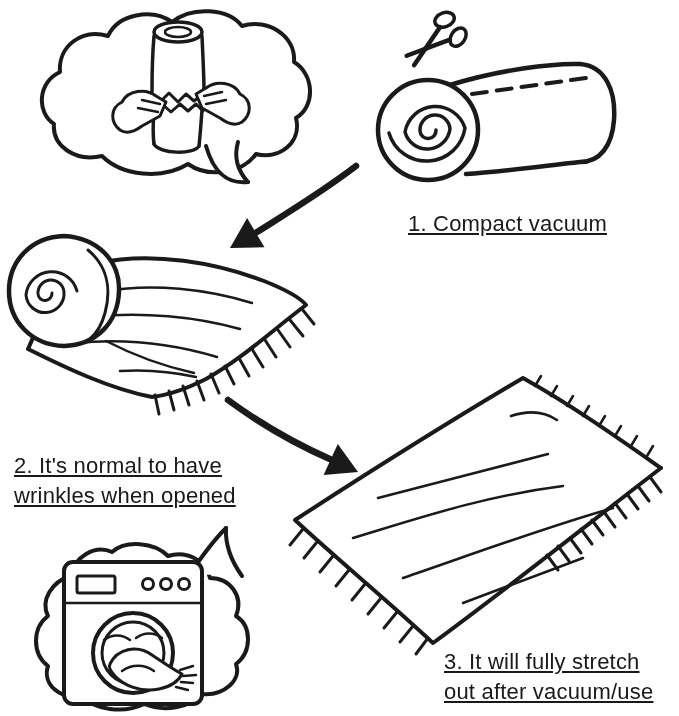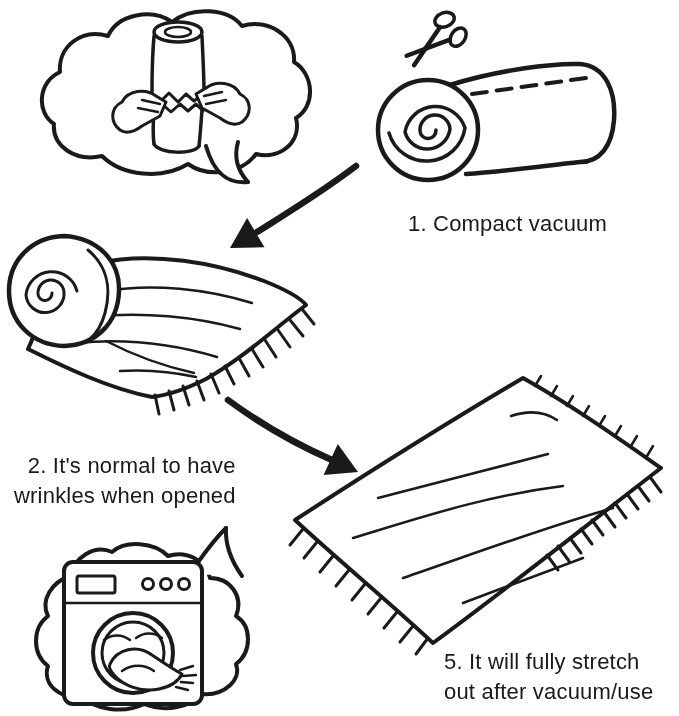--- a/index.html
+++ b/index.html
@@ -11,24 +11,24 @@
   .cloud-top   {left:30px;  top:4px;}
   .scissors    {left:392px; top:4px;}
   .roll        {left:368px; top:30px;}
   .arrow1      {left:226px; top:158px;}
   .wrinkled    {left:2px;   top:225px;}
   .arrow2      {left:218px; top:392px;}
   .flat        {left:283px; top:368px;}
   .wash-bubble {left:22px;  top:524px;}
   .caption{
     position:absolute;color:#191919;font-size:22px;line-height:29.5px;
-    font-weight:500;letter-spacing:.2px;white-space:nowrap;
+    font-weight:500;letter-spacing:.2px;white-space:nowrap;text-decoration:underline;
   }
   .cap1{left:408px;top:209px;}
-  .cap2{left:14px; top:451px;text-align:right;}
+  .cap2{left:14px; top:451px;}
   .cap3{left:444px;top:647px;}
   svg *{stroke-linecap:round;stroke-linejoin:round;}
   .ink{stroke:#1a1a1a;fill:none;}
   .ink-fill{stroke:#1a1a1a;fill:#ffffff;}
   .solid{fill:#1a1a1a;stroke:none;}
   .whitefill{fill:#ffffff;stroke:none;}
 </style>
 </head>
 <body>
 
@@ -164,21 +164,21 @@
       <path class="ink" stroke-width="3" d="M 321 144 L 332 159"></path>
       <path class="ink" stroke-width="3" d="M 309 152 L 320 167"></path>
       <path class="ink" stroke-width="3" d="M 298 161 L 309 176"></path>
       <path class="ink" stroke-width="3" d="M 287 170 L 298 185"></path>
       <path class="ink" stroke-width="3" d="M 275 178 L 286 193"></path>
       <path class="ink" stroke-width="3" d="M 264 187 L 275 202"></path>
     </g>
   </svg>
 
   <div class="caption cap3">
-    <div>5. It will fully stretch</div>
+    <div>3. It will fully stretch</div>
     <div>out after vacuum/use</div>
   </div>
 
   <svg class="illu wash-bubble" width="235" height="192" viewBox="0 0 235 192">
     <path class="ink-fill" stroke-width="4" d="M 48 52 C 30 58 18 76 26 92 C 10 104 10 130 26 142 C 20 160 38 176 60 172 C 72 186 102 190 122 180 C 142 188 168 184 180 170 C 202 172 220 156 214 140 C 230 128 230 102 214 92 C 222 72 208 54 188 54 C 184 36 164 26 146 32 C 132 18 104 16 90 28 C 72 20 52 34 48 52 Z"></path>
     <path class="whitefill" d="M 168 50 C 180 32 190 18 204 4 C 203 22 210 38 220 52 Z"></path>
     <path class="ink" stroke-width="4" d="M 168 50 C 180 32 190 18 204 4"></path>
     <path class="ink" stroke-width="4" d="M 204 4 C 203 22 210 38 220 52"></path>
     <g>
       <rect class="ink-fill" stroke-width="4" x="42" y="38" width="138" height="142" rx="9"></rect>

